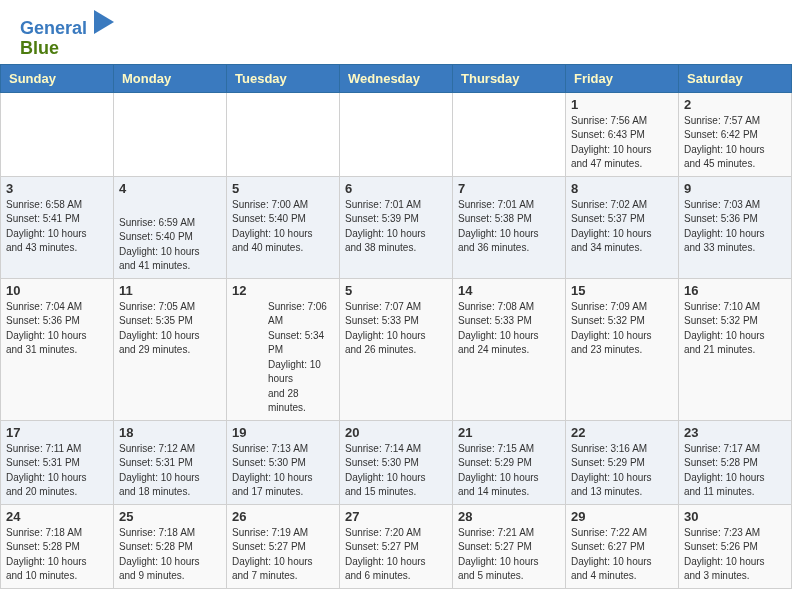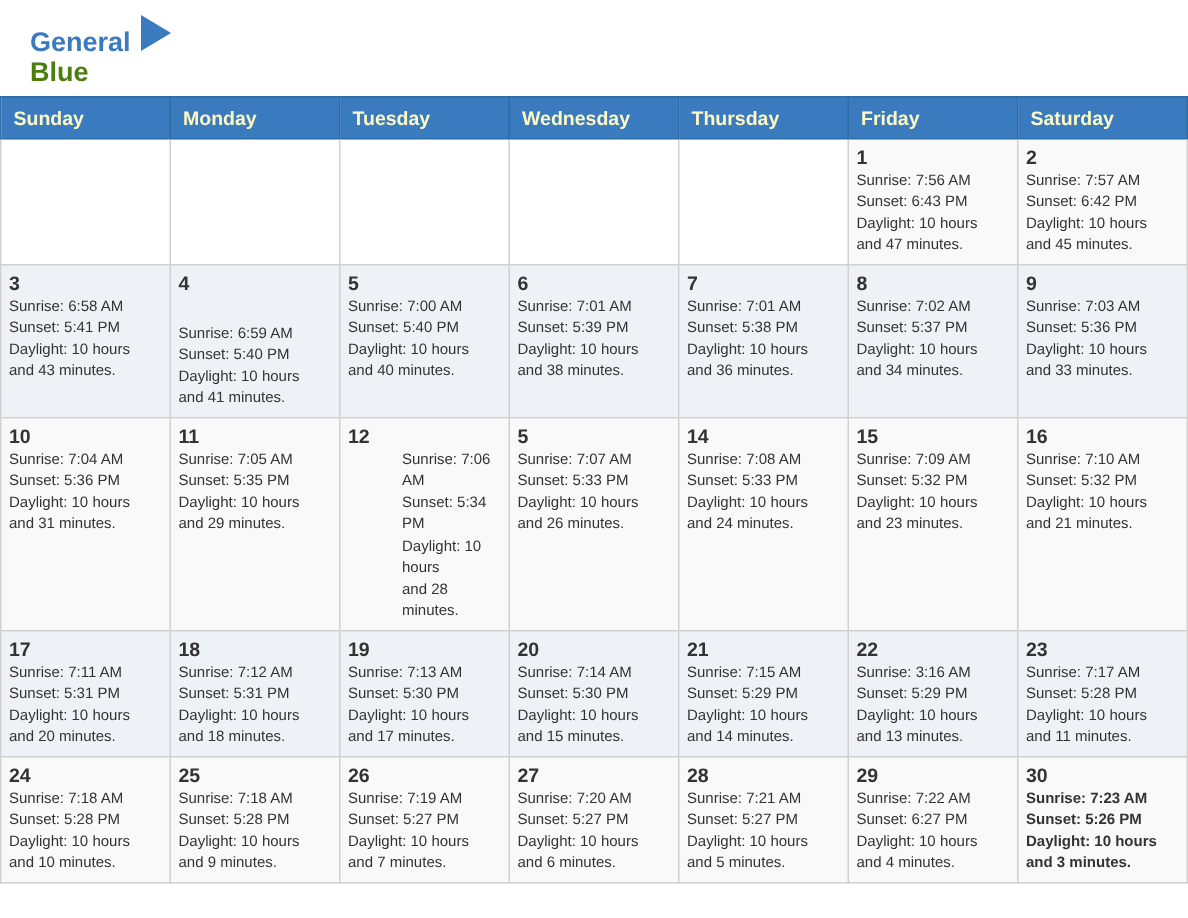--- a/index.html
+++ b/index.html
@@ -338,20 +338,20 @@
         </td>
         <td>
           <span class="day-num">29</span>
           <div class="cell-info" style="white-space: pre-line;">Sunrise: 7:22 AM
 Sunset: 6:27 PM
 Daylight: 10 hours
 and 4 minutes.</div>
         </td>
         <td>
           <span class="day-num">30</span>
-          <div class="cell-info" style="white-space: pre-line; font-weight: bold;">Sunrise: 7:23 AM
+          <div class="cell-info" style="white-space: pre-line;">Sunrise: 7:23 AM
 Sunset: 5:26 PM
 Daylight: 10 hours
 and 3 minutes.</div>
         </td>
       </tr>
     </tbody>
 </table>
 
 </body></html>

